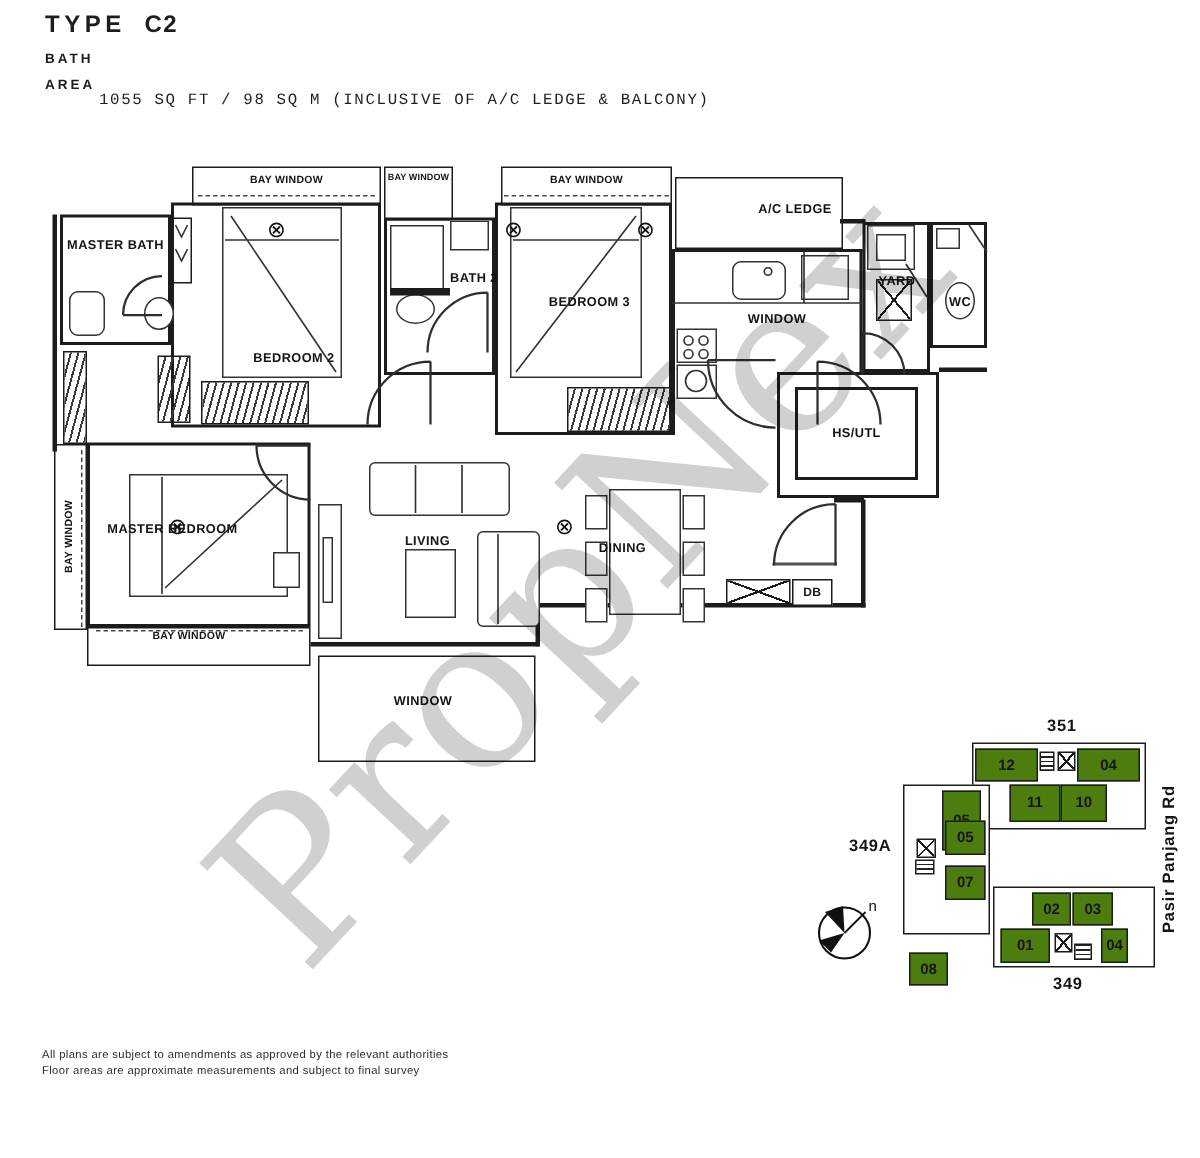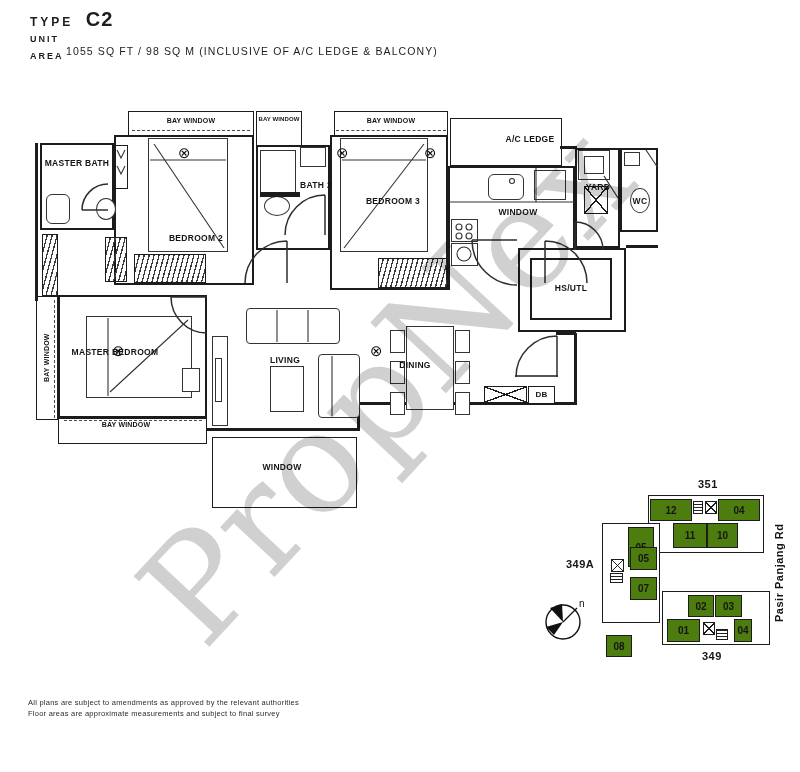--- a/index.html
+++ b/index.html
@@ -41,26 +41,26 @@
              pointer-events:none;mix-blend-mode:multiply;line-height:1;}
   svg.overlay{position:absolute;left:0;top:0;z-index:4;}
   .disc{position:absolute;font-size:7.5px;letter-spacing:.25px;color:#2b2b2b;white-space:nowrap;}
 </style>
 </head>
 <body>
 
 <div class="page">
 
   <div class="hdr" style="left:30px;top:8px;">
-    <span style="font-size:12px;font-weight:700;letter-spacing:3px;">TYPE</span>
-    <span style="font-size:20px;font-weight:700;letter-spacing:1px;margin-left:8px;">C2</span>
+    <span style="font-size:16px;font-weight:700;letter-spacing:3px;">TYPE</span>
+    <span style="font-size:16px;font-weight:700;letter-spacing:1px;margin-left:8px;">C2</span>
   </div>
-  <div class="hdr" style="left:30px;top:34px;font-size:9px;font-weight:700;letter-spacing:2px;">UNIT</div>
+  <div class="hdr" style="left:30px;top:34px;font-size:9px;font-weight:700;letter-spacing:2px;">BATH</div>
   <div class="hdr" style="left:30px;top:51px;font-size:9px;font-weight:700;letter-spacing:2px;">AREA</div>
-  <div class="hdr" style="left:66px;top:45px;font-size:10.5px;letter-spacing:1.1px;">1055 SQ FT / 98 SQ M (INCLUSIVE OF A/C LEDGE &amp; BALCONY)</div>
+  <div class="hdr" style="left:66px;top:61px;font-size:10.5px;letter-spacing:1.1px;font-family:Liberation Mono, monospace;">1055 SQ FT / 98 SQ M (INCLUSIVE OF A/C LEDGE &amp; BALCONY)</div>
 
   <div class="room" style="left:40px;top:143px;width:74px;height:87px;"></div>
   <div class="room" style="left:114px;top:145px;width:14px;height:44px;border-width:1.4px;"></div>
   <div class="room" style="left:114px;top:135px;width:140px;height:150px;"></div>
   <div class="room thin" style="left:128px;top:111px;width:126px;height:26px;"></div>
   <div class="room thin" style="left:256px;top:111px;width:46px;height:36px;"></div>
   <div class="room" style="left:256px;top:145px;width:74px;height:105px;"></div>
   <div class="room" style="left:330px;top:135px;width:118px;height:155px;"></div>
   <div class="room thin" style="left:334px;top:111px;width:114px;height:26px;"></div>
   <div class="room thin" style="left:450px;top:118px;width:112px;height:48px;"></div>

